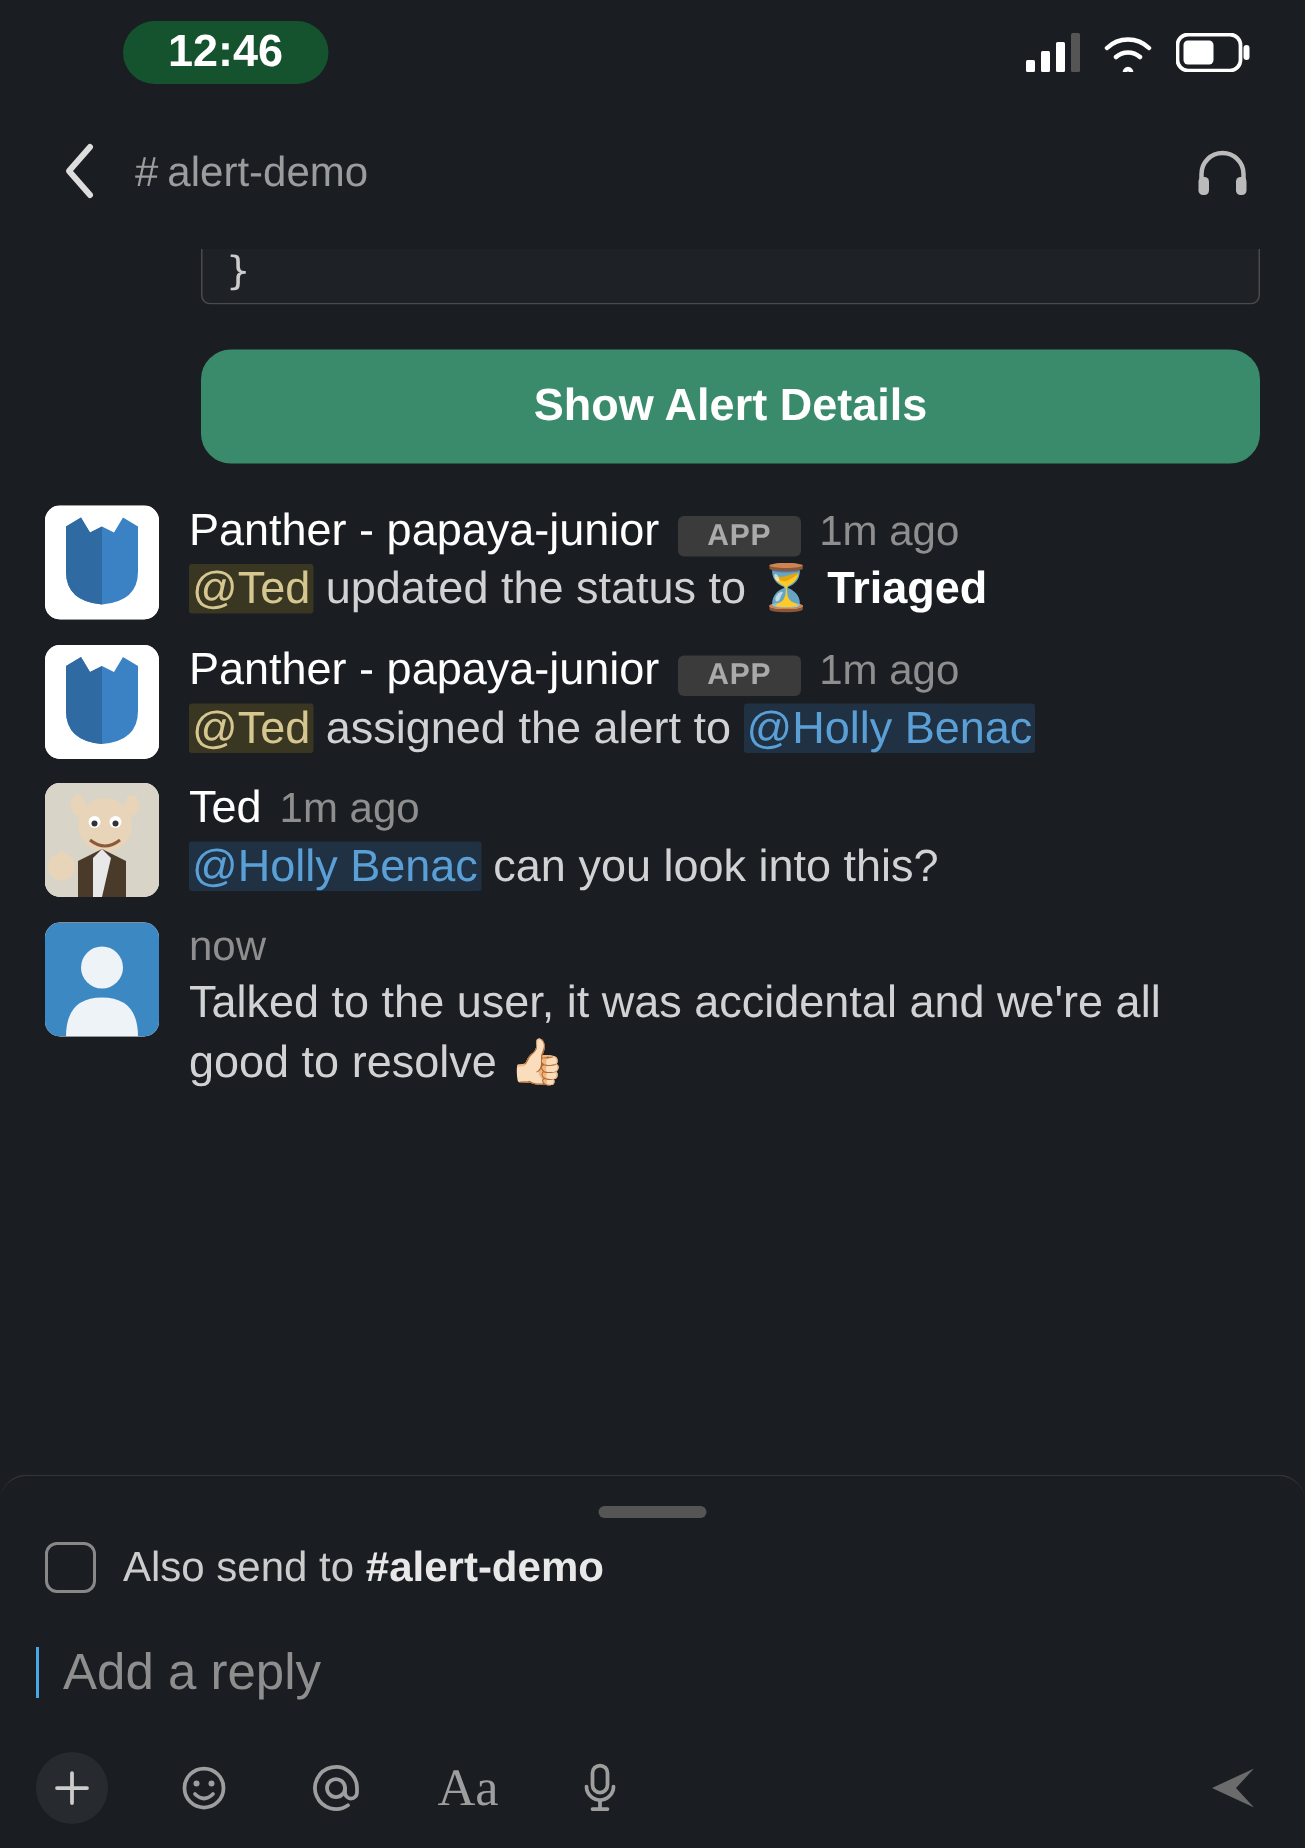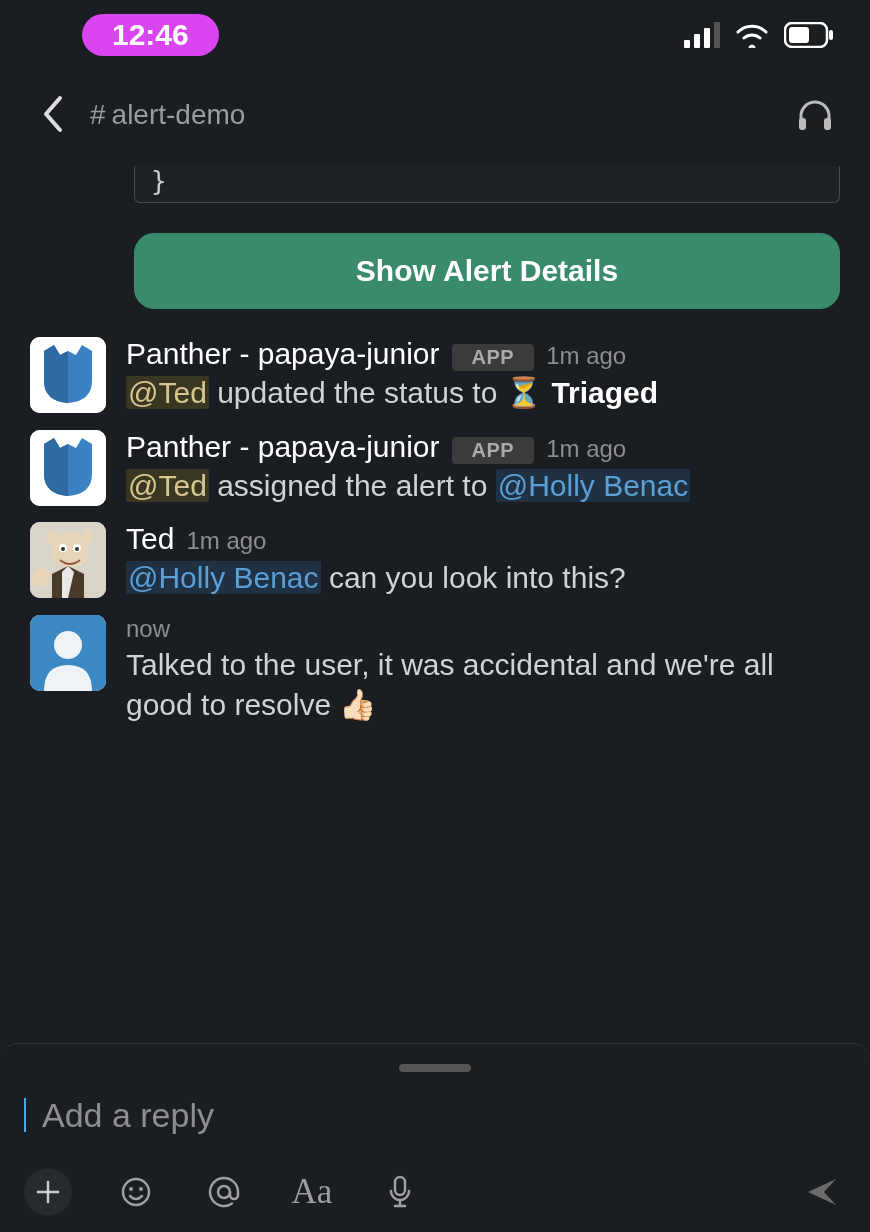--- a/index.html
+++ b/index.html
@@ -1,20 +1,20 @@
 <!DOCTYPE html>
 <html><head>
 <meta charset="utf-8">
 <style>
   * { box-sizing: border-box; margin: 0; padding: 0; }
   html, body { width: 870px; height: 1232px; background: #1a1d21; font-family: -apple-system, Helvetica, Arial, sans-serif; overflow: hidden; color: #d1d2d3; }
   
   
   .status-bar { height: 70px; display: flex; align-items: center; justify-content: space-between; padding: 0 36px; }
-  .time-pill { background: #d946ef; color: #fff; font-weight: 600; font-size: 30px; padding: 4px 30px; border-radius: 30px; margin-left: 46px;}
+  .time-pill { background: #14532d; color: #fff; font-weight: 600; font-size: 30px; padding: 4px 30px; border-radius: 30px; margin-left: 46px;}
   .status-icons { display: flex; align-items: center; gap: 14px; }
   
   
   .header { display: flex; align-items: center; padding: 14px 30px 22px 22px; }
   .back-btn { width: 60px; height: 60px; display: flex; align-items: center; justify-content: center; }
   .header-text { flex: 1; margin-left: 8px; }
   .header-title { color: #fff; font-size: 34px; font-weight: 700; }
   .header-sub { color: #9b9c9d; font-size: 28px; margin-top: 2px; display:flex; align-items:center; gap:6px;}
   .hp-icon { width: 50px; height: 50px; display:flex; align-items:center; justify-content:center;}
   
@@ -22,21 +22,21 @@
   .content { padding: 0 30px; }
   .code-tail { border: 1px solid #4a4a4a; border-top:none; border-radius: 0 0 6px 6px; font-family: monospace; font-size: 26px; color: #ccc; padding: 0px 16px 6px 16px; margin-left: 104px; background: rgba(255,255,255,0.02);}
   .alert-btn { margin: 30px 0 20px 104px; background: #3a8b6b; border: 1px solid #3a8b6b; color: #fff; font-size: 30px; font-weight: 700; border-radius: 20px; height: 76px; display:flex; align-items:center; justify-content:center;}
   
   .msg { display: flex; padding: 8px 0; }
   .avatar { width: 76px; height: 76px; border-radius: 10px; background: #fff; flex-shrink: 0; display:flex; align-items:center; justify-content:center; overflow:hidden;}
   .msg-body { padding-left: 20px; flex: 1; }
   .msg-head { display: flex; align-items: baseline; gap: 12px; flex-wrap: wrap;}
   .author { color: #fff; font-weight: 400; font-size: 30px; }
   .app-badge { background: #3b3b3b; color: #aaa; font-size: 20px; font-weight: 600; padding: 2px 20px; border-radius: 4px; letter-spacing:0.5px;}
-  .ts { color: #8e8e8e; font-size: 24px; }
+  .ts { color: #8e8e8e; font-size: 28px; }
   .msg-text { color: #d1d2d3; font-size: 30px; line-height: 1.35; margin-top: 2px; }
   .mention-brown { color: #d6c790; background: rgba(150,130,40,0.25); padding: 0 2px; border-radius:2px;}
   .mention-blue { color: #5aa0d6; background: rgba(40,80,120,0.4); padding: 0 2px; border-radius:2px;}
   
   
   .panther-svg { width:100%; height:100%; }
   
   
   .composer { position: absolute; bottom: 0; left: 0; right: 0; border-top: 1px solid #333; background: #1a1d21; border-radius: 18px 18px 0 0; padding: 20px 24px 16px 24px;}
   .drag-handle { width: 72px; height: 8px; background: #555; border-radius: 4px; margin: 0 auto 16px auto; }
@@ -173,20 +173,26 @@
             <span class="ts">now</span>
           </div>
           <div class="msg-text"><span>Talked to the user, it was accidental and we're all good to resolve </span><span>👍🏻</span></div>
         </div>
       </div>
     </div>
 </div>
 
 <div class="composer">
   <div class="drag-handle"></div>
+  <div class="also-row">
+    <div class="cb"></div>
+    <div>
+      <span>Also send to </span><span class="channel-strong">#alert-demo</span>
+    </div>
+  </div>
   <div class="reply-row">
     <span class="reply-input">Add a reply</span>
   </div>
   <div class="toolbar">
     <div class="tool plus">
       <svg width="26" height="26" viewBox="0 0 26 26">
           <path d="M13 3 V23 M3 13 H23" stroke="#ccc" stroke-width="2.5" stroke-linecap="round"></path>
         </svg>
     </div>
     <div class="tool">

